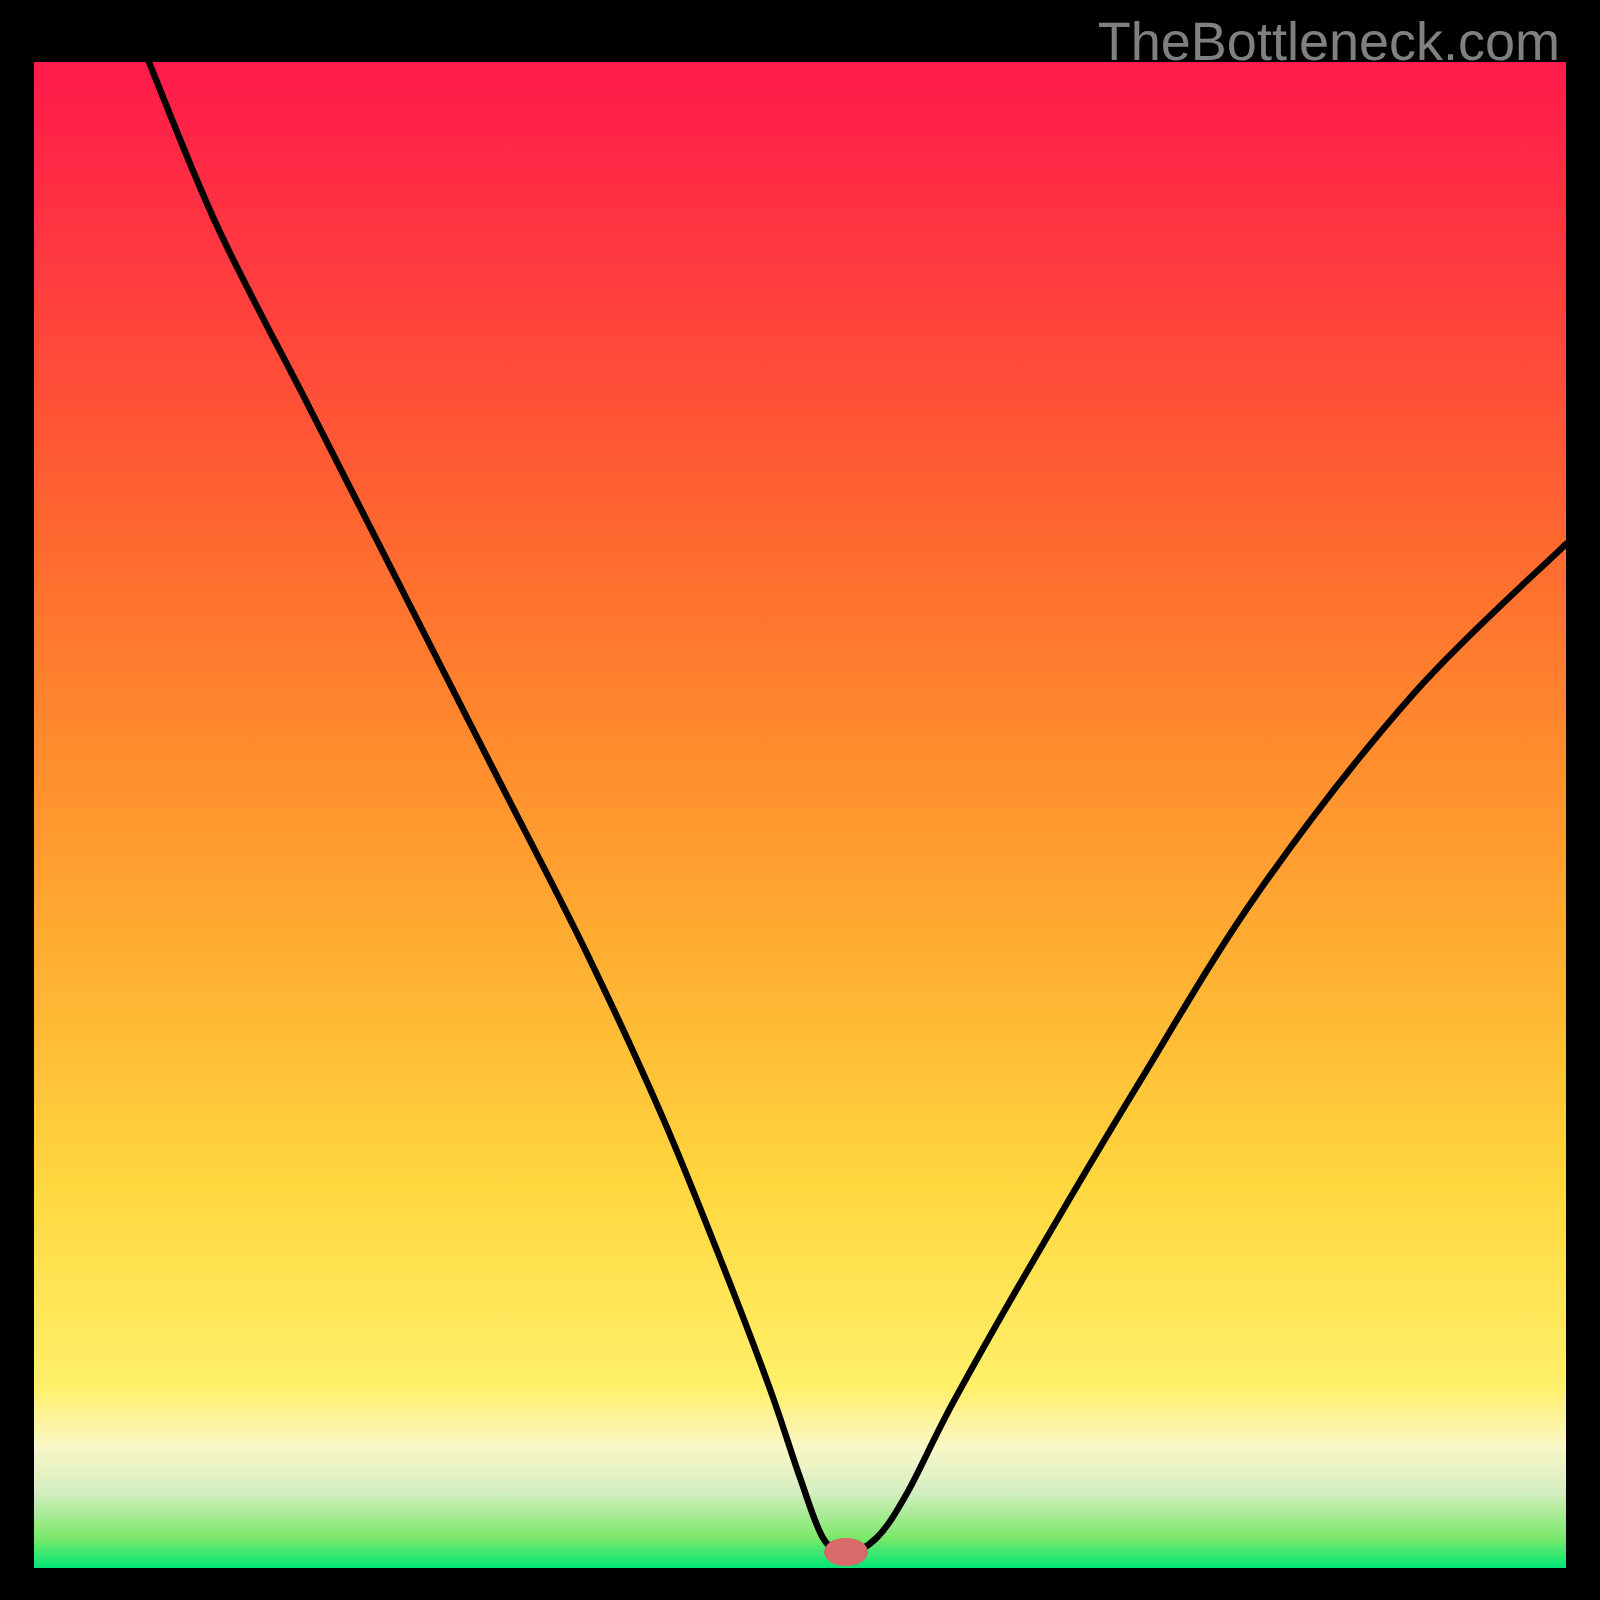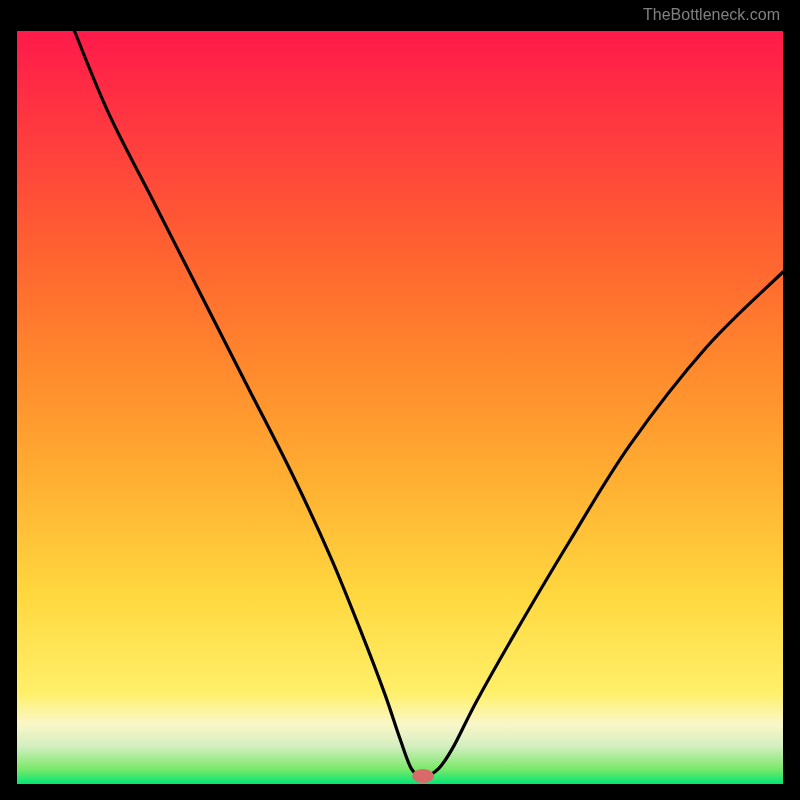--- a/index.html
+++ b/index.html
@@ -2,21 +2,21 @@
 <html><head>
 <meta charset="utf-8">
 <style>
   * { margin: 0; padding: 0; box-sizing: border-box; }
   body { width: 800px; height: 800px; background: #000; position: relative; font-family: Arial, sans-serif; }
   .watermark {
     position: absolute;
     top: 6px;
     right: 20px;
     color: #808080;
-    font-size: 16px;
+    font-size: 27px;
     font-weight: normal;
     z-index: 10;
   }
   .outer-frame {
     position: absolute;
     left: 17px;
     top: 31px;
     width: 766px;
     height: 753px;
     background: #000;

